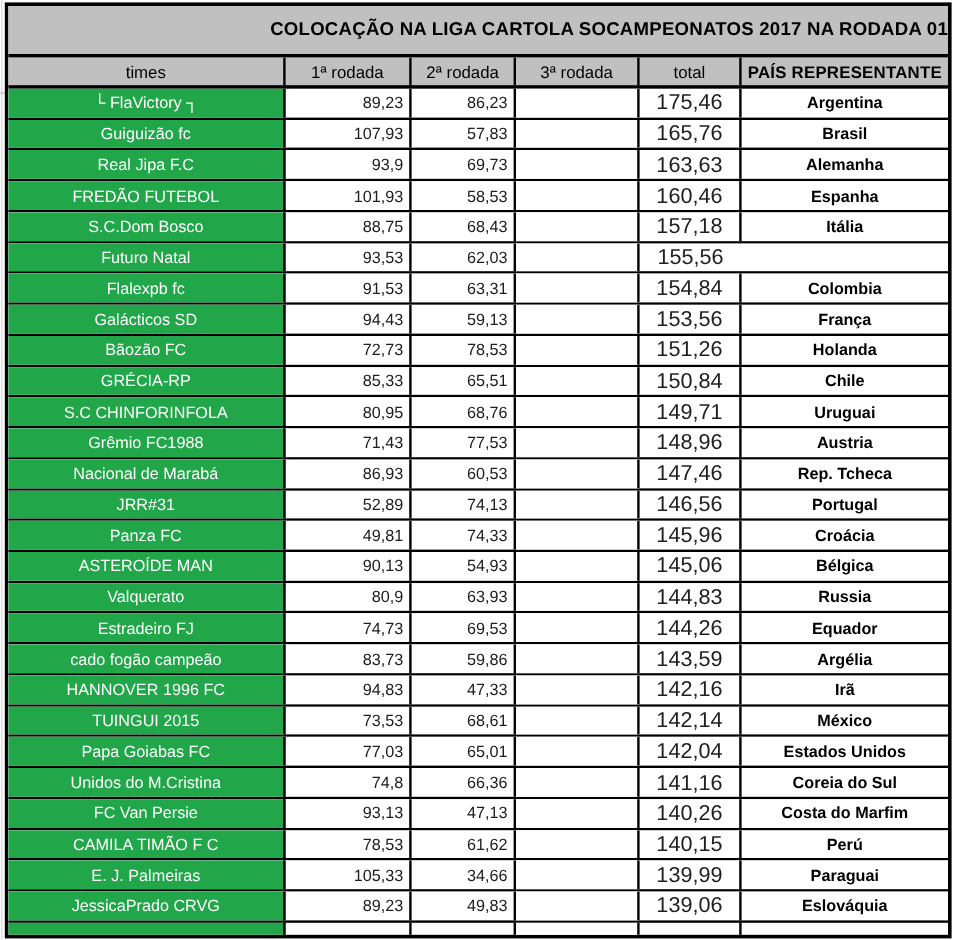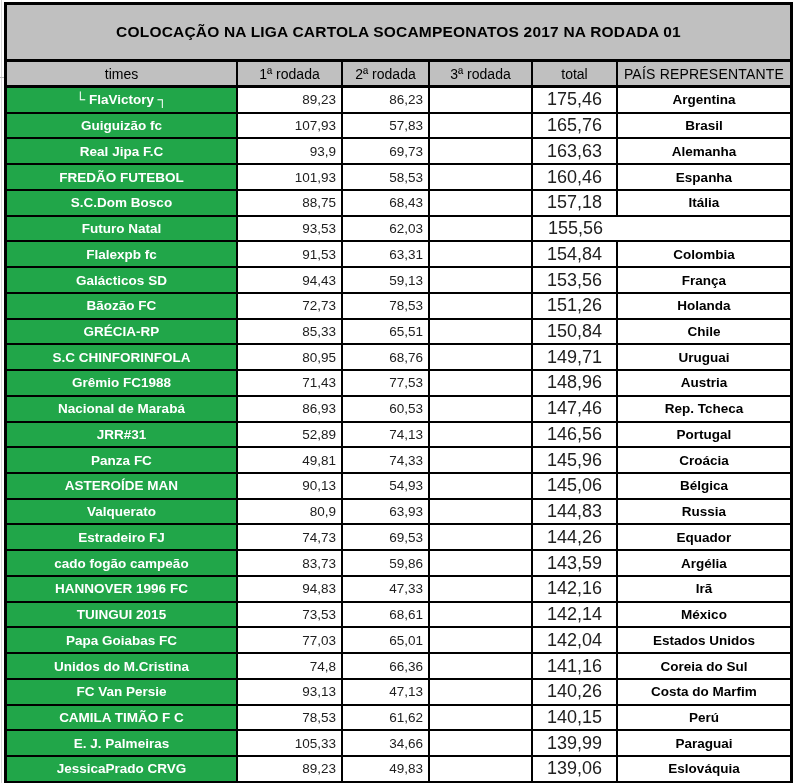--- a/index.html
+++ b/index.html
@@ -21,49 +21,49 @@
     background: #bdbdbd; z-index: 0;
   }
   .table-wrap {
     position: absolute; left: 4px; top: 2px;
     width: 789px;
     border: 3px solid #000;
     background: #fff;
     z-index: 1;
   }
   .title-bar {
-    height: 57px;
+    height: 43px;
     background: var(--gray, #c0c0c0);
     border-bottom: 3px solid #000;
-    display: flex; align-items: center; justify-content: center;
+    display: flex; align-items: center; justify-content: flex-end;
   }
   .title-bar span {
     font-weight: 700; font-size: 15.5px; color: #000; letter-spacing: 0.2px;
   }
   .grid-row {
     display: grid;
     grid-template-columns: 231px 105px 87px 103px 85px auto;
   }
   .header-row {
     height: 26px;
     background: var(--gray, #c0c0c0);
     border-bottom: 3px solid #000;
   }
   .header-row .cell {
     font-size: 14px; color: #000;
     display: flex; align-items: center; justify-content: center;
   }
-  .header-row .cell.h5 { font-weight: 400; letter-spacing: 0.2px; }
+  .header-row .cell.h5 { font-weight: 700; letter-spacing: 0.2px; }
   .cell { border-right: 2px solid #000; overflow: hidden; white-space: nowrap; }
   .cell:last-child { border-right: none; }
   .rows { height: 695px; display: flex; flex-direction: column; }
   .row { flex: 1 1 0; border-bottom: 2px solid #000; background: #fff; }
   .c-team {
     background: var(--green, #21a649);
-    color: #fff; font-weight: 700; font-size: 13.5px;
+    color: #fff; font-weight: 400; font-size: 13.5px;
     display: flex; align-items: center; justify-content: center;
   }
   .c-num {
     font-size: 13.5px; color: #202020;
     display: flex; align-items: center; justify-content: flex-end;
     padding-right: 5px;
   }
   .c-empty { background: #fff; }
   .c-total {
     font-size: 18px; color: #202020;

